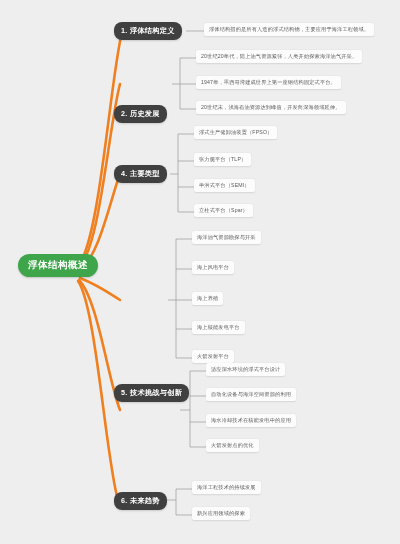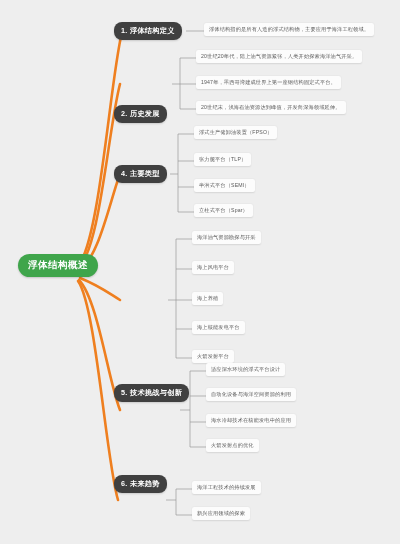--- a/index.html
+++ b/index.html
@@ -109,17 +109,17 @@
   <div class="node leaf-node" style="left:192px; top:292px;">海上养殖</div>
   <div class="node leaf-node" style="left:192px; top:321px;">海上核能发电平台</div>
   <div class="node leaf-node" style="left:192px; top:350px;">火箭发射平台</div>
 
   <div class="node branch-node" style="left:114px; top:384px;">5. 技术挑战与创新</div>
   <div class="node leaf-node" style="left:206px; top:363px;">适应深水环境的浮式平台设计</div>
   <div class="node leaf-node" style="left:206px; top:388px;">自动化设备与海洋空间资源的利用</div>
   <div class="node leaf-node" style="left:206px; top:414px;">海水冷却技术在核能发电中的应用</div>
   <div class="node leaf-node" style="left:206px; top:439px;">火箭发射点的优化</div>
 
-  <div class="node branch-node" style="left:114px; top:475px;">6. 未来趋势</div>
+  <div class="node branch-node" style="left:114px; top:492px;">6. 未来趋势</div>
   <div class="node leaf-node" style="left:192px; top:481px;">海洋工程技术的持续发展</div>
   <div class="node leaf-node" style="left:192px; top:507px;">新兴应用领域的探索</div>
 
 </div>
 
 </body></html>

